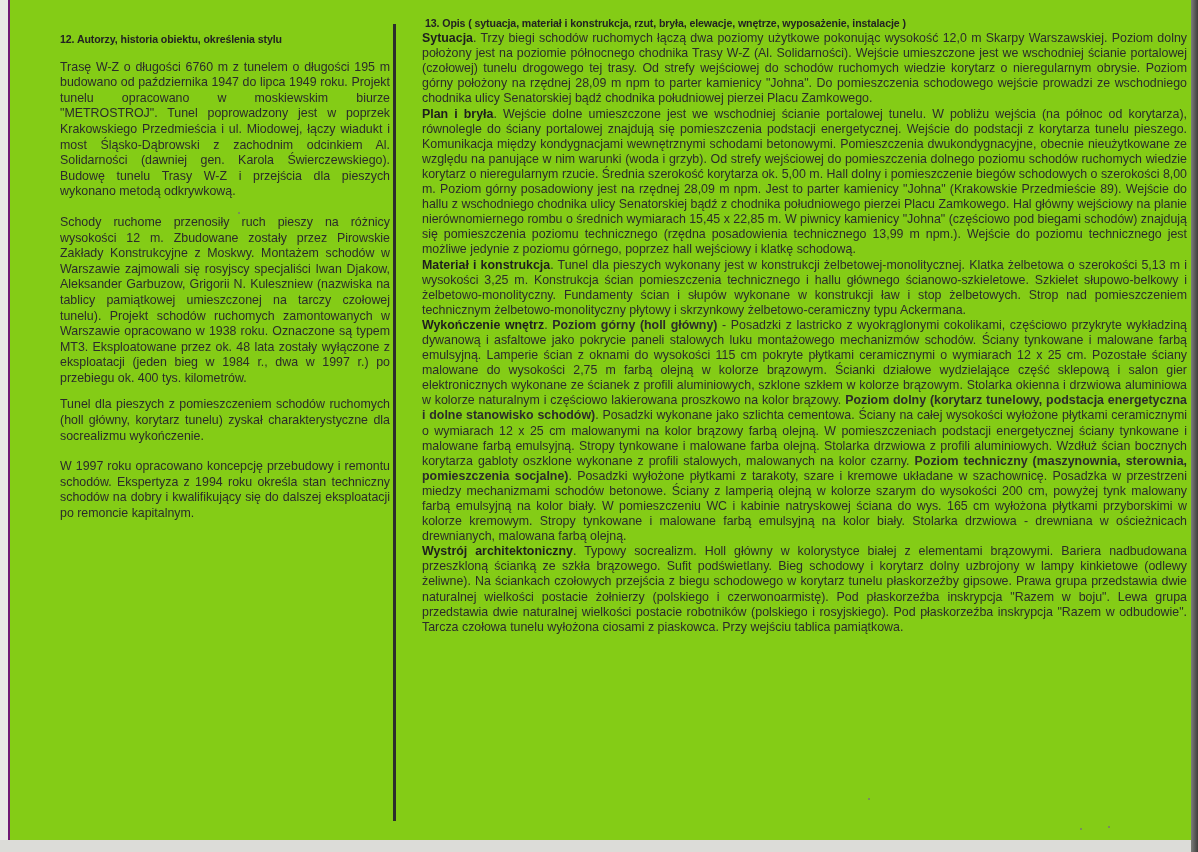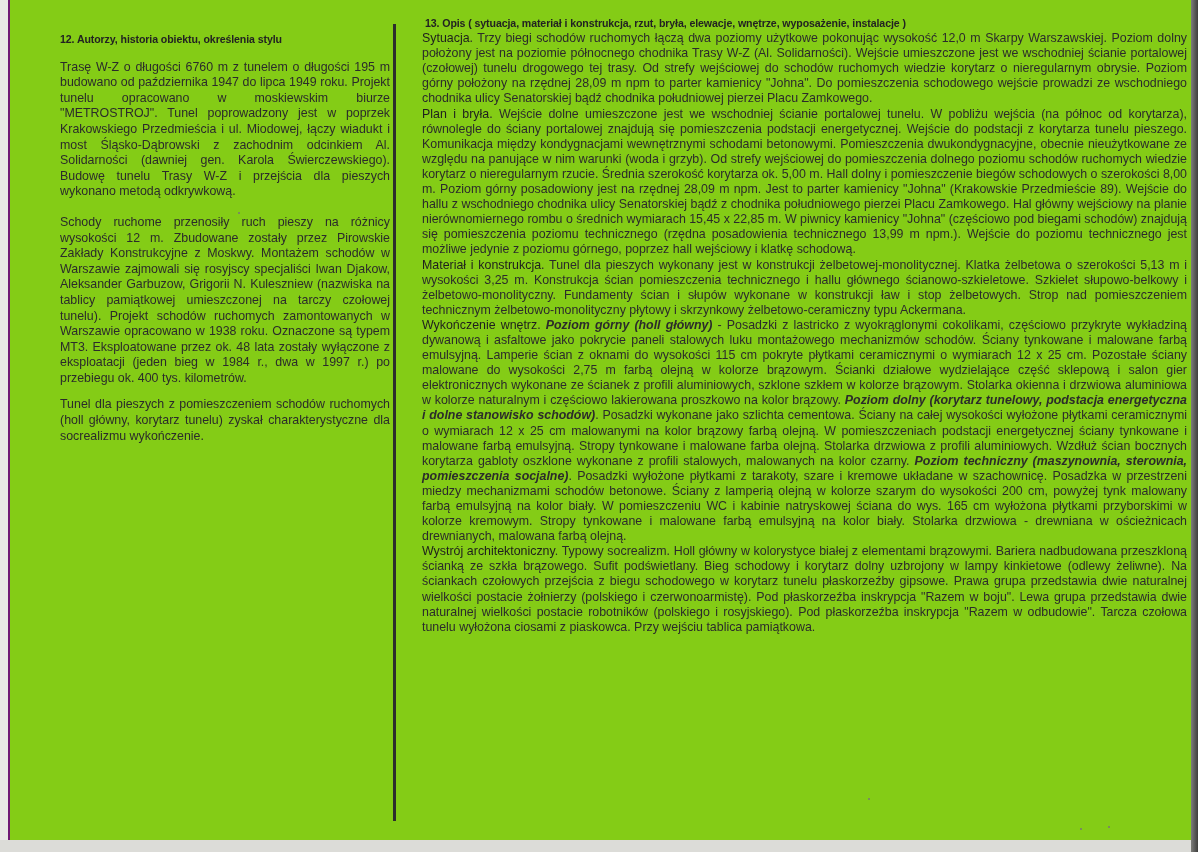--- a/index.html
+++ b/index.html
@@ -38,34 +38,35 @@
     }
     h2 {
       font-size: 10.6px; font-weight: bold; margin: 0 0 12px 0; letter-spacing: -0.1px;
       color: #222;
     }
     .col-right h2 { margin: 0 0 0 3px; }
     p { margin: 0; }
     .col-left p { margin-bottom: 15px; }
     .col-left p.tight { margin-bottom: 11px; }
     .col-left p.after-tight { margin-bottom: 15px; }
-    .lead { font-weight: normal; color: #1e1e1e; }
-    .emph { font-weight: bold; font-style: italic; }
+    .lead { font-weight: bold; color: #1e1e1e; }
+    .emph { font-weight: bold; }
     .speck { position: absolute; width: 2px; height: 2px; background: #777; border-radius: 1px; }
   </style>
 </head>
 <body>
 
 <div class="page">
 
   <section class="col-left">
     <h2>12. Autorzy, historia obiektu, określenia stylu</h2>
     <p>Trasę W-Z o długości 6760 m z tunelem o długości 195 m budowano od października 1947 do lipca 1949 roku. Projekt tunelu opracowano w moskiewskim biurze "METROSTROJ". Tunel poprowadzony jest w poprzek Krakowskiego Przedmieścia i ul. Miodowej, łączy wiadukt i most Śląsko-Dąbrowski z zachodnim odcinkiem Al. Solidarności (dawniej gen. Karola Świerczewskiego). Budowę tunelu Trasy W-Z i przejścia dla pieszych wykonano metodą odkrywkową.</p>
     <p class="tight">Schody ruchome przenosiły ruch pieszy na różnicy wysokości 12 m. Zbudowane zostały przez Pirowskie Zakłady Konstrukcyjne z Moskwy. Montażem schodów w Warszawie zajmowali się rosyjscy specjaliści Iwan Djakow, Aleksander Garbuzow, Grigorii N. Kuleszniew (nazwiska na tablicy pamiątkowej umieszczonej na tarczy czołowej tunelu). Projekt schodów ruchomych zamontowanych w Warszawie opracowano w 1938 roku. Oznaczone są typem MT3. Eksploatowane przez ok. 48 lata zostały wyłączone z eksploatacji (jeden bieg w 1984 r., dwa w 1997 r.) po przebiegu ok. 400 tys. kilometrów.</p>
     <p class="after-tight">Tunel dla pieszych z pomieszczeniem schodów ruchomych (holl główny, korytarz tunelu) zyskał charakterystyczne dla socrealizmu wykończenie.</p>
+    <p>W 1997 roku opracowano koncepcję przebudowy i remontu schodów. Ekspertyza z 1994 roku określa stan techniczny schodów na dobry i kwalifikujący się do dalszej eksploatacji po remoncie kapitalnym.</p>
   </section>
 
   <section class="col-right">
     <h2>13. Opis ( sytuacja, materiał i konstrukcja, rzut, bryła, elewacje, wnętrze, wyposażenie, instalacje )</h2>
 
     <p><span class="lead">Sytuacja</span><span>. Trzy biegi schodów ruchomych łączą dwa poziomy użytkowe pokonując wysokość 12,0 m Skarpy Warszawskiej. Poziom dolny położony jest na poziomie północnego chodnika Trasy W-Z (Al. Solidarności). Wejście umieszczone jest we wschodniej ścianie portalowej (czołowej) tunelu drogowego tej trasy. Od strefy wejściowej do schodów ruchomych wiedzie korytarz o nieregularnym obrysie. Poziom górny położony na rzędnej 28,09 m npm to parter kamienicy "Johna". Do pomieszczenia schodowego wejście prowadzi ze wschodniego chodnika ulicy Senatorskiej bądź chodnika południowej pierzei Placu Zamkowego.</span></p>
 
     <p><span class="lead">Plan i bryła</span><span>. Wejście dolne umieszczone jest we wschodniej ścianie portalowej tunelu. W pobliżu wejścia (na północ od korytarza), równolegle do ściany portalowej znajdują się pomieszczenia podstacji energetycznej. Wejście do podstacji z korytarza tunelu pieszego. Komunikacja między kondygnacjami wewnętrznymi schodami betonowymi. Pomieszczenia dwukondygnacyjne, obecnie nieużytkowane ze względu na panujące w nim warunki (woda i grzyb). Od strefy wejściowej do pomieszczenia dolnego poziomu schodów ruchomych wiedzie korytarz o nieregularnym rzucie. Średnia szerokość korytarza ok. 5,00 m. Hall dolny i pomieszczenie biegów schodowych o szerokości 8,00 m. Poziom górny posadowiony jest na rzędnej 28,09 m npm. Jest to parter kamienicy "Johna" (Krakowskie Przedmieście 89). Wejście do hallu z wschodniego chodnika ulicy Senatorskiej bądź z chodnika południowego pierzei Placu Zamkowego. Hal główny wejściowy na planie nierównomiernego rombu o średnich wymiarach 15,45 x 22,85 m. W piwnicy kamienicy "Johna" (częściowo pod biegami schodów) znajdują się pomieszczenia poziomu technicznego (rzędna posadowienia technicznego 13,99 m npm.). Wejście do poziomu technicznego jest możliwe jedynie z poziomu górnego, poprzez hall wejściowy i klatkę schodową.</span></p>
 
     <p><span class="lead">Materiał i konstrukcja</span><span>. Tunel dla pieszych wykonany jest w konstrukcji żelbetowej-monolitycznej. Klatka żelbetowa o szerokości 5,13 m i wysokości 3,25 m. Konstrukcja ścian pomieszczenia technicznego i hallu głównego ścianowo-szkieletowe. Szkielet słupowo-belkowy i żelbetowo-monolityczny. Fundamenty ścian i słupów wykonane w konstrukcji ław i stop żelbetowych. Strop nad pomieszczeniem technicznym żelbetowo-monolityczny płytowy i skrzynkowy żelbetowo-ceramiczny typu Ackermana.</span></p>

